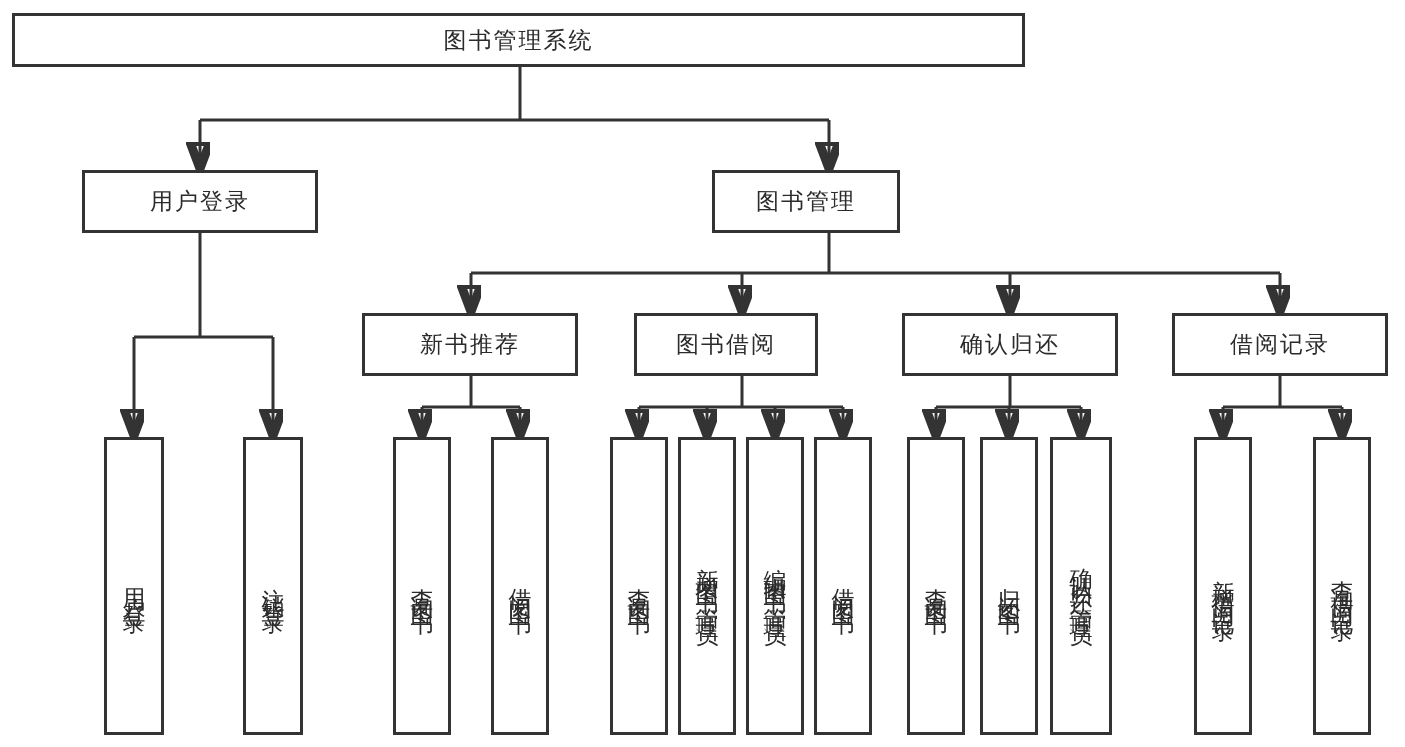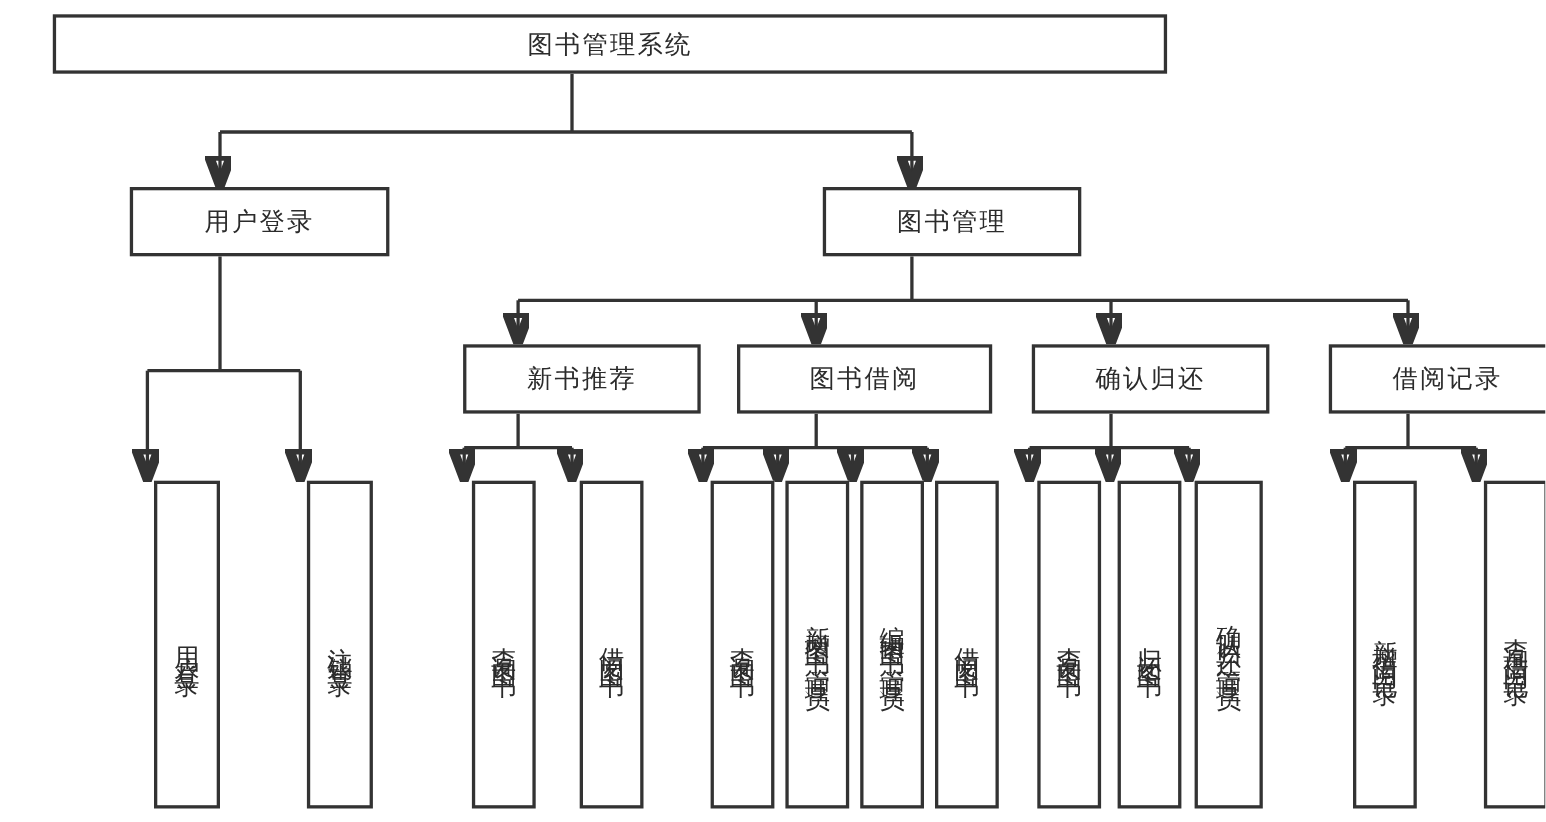--- a/index.html
+++ b/index.html
@@ -27,21 +27,20 @@
     background: var(--box-background, #ffffff);
     border: 3px solid var(--line, #333333);
     color: var(--text, #2b2b2b);
     display: flex;
     align-items: center;
     justify-content: center;
     font-size: 23px;
     letter-spacing: 2px;
     line-height: 1;
     z-index: 2;
-    margin-left: 36px;
   }
   .hbox { height: 63px; }
   .root-box {
     left: 12px; top: 13px;
     width: 1013px; height: 54px;
   }
   .leaf {
     top: 437px;
     width: 58px;
     height: 298px;
@@ -108,24 +107,24 @@
       <line x1="1081" y1="407" x2="1081" y2="435" marker-end="url(#ah)"></line>
 
       <line x1="1223" y1="407" x2="1223" y2="435" marker-end="url(#ah)"></line>
       <line x1="1342" y1="407" x2="1342" y2="435" marker-end="url(#ah)"></line>
     </g>
   </svg>
 
   <div class="box root-box">图书管理系统</div>
 
   <div class="box hbox" style="left:82px; top:170px; width:236px;">用户登录</div>
-  <div class="box hbox" style="left:712px; top:170px; width:235px;">图书管理</div>
+  <div class="box hbox" style="left:712px; top:170px; width:188px;">图书管理</div>
 
-  <div class="box hbox" style="left:385px; top:313px; width:216px;">新书推荐</div>
-  <div class="box hbox" style="left:634px; top:313px; width:232px;">图书借阅</div>
+  <div class="box hbox" style="left:362px; top:313px; width:216px;">新书推荐</div>
+  <div class="box hbox" style="left:634px; top:313px; width:184px;">图书借阅</div>
   <div class="box hbox" style="left:902px; top:313px; width:216px;">确认归还</div>
   <div class="box hbox" style="left:1172px; top:313px; width:216px;">借阅记录</div>
 
   <div class="box leaf" style="left:104px; width:60px;">用户登录</div>
   <div class="box leaf" style="left:243px; width:60px;">注销登录</div>
 
   <div class="box leaf" style="left:393px;">查询图书</div>
   <div class="box leaf" style="left:491px;">借阅图书</div>
 
   <div class="box leaf" style="left:610px;">查询图书</div>

